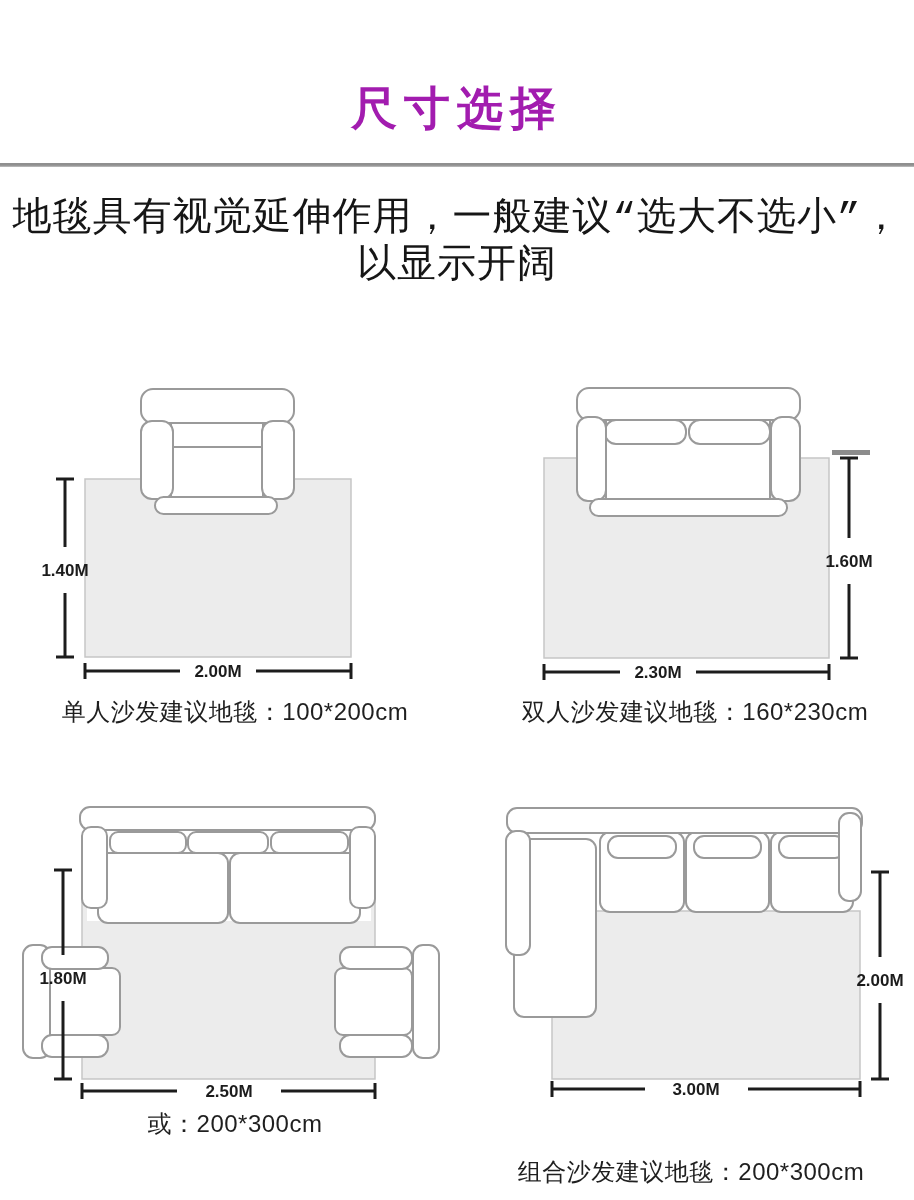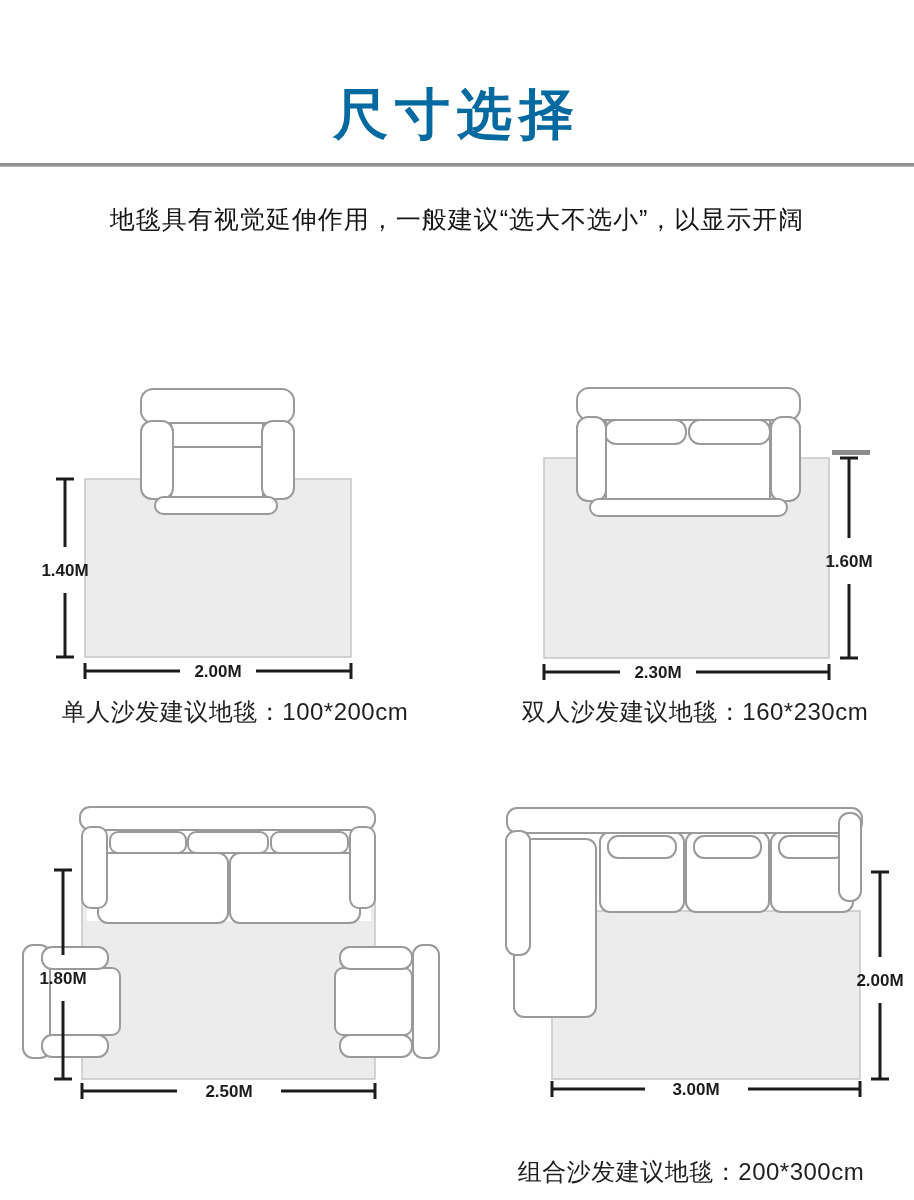--- a/index.html
+++ b/index.html
@@ -2,29 +2,29 @@
 <html><head>
 <meta charset="utf-8">
 <style>
   html,body{margin:0;padding:0;}
   body{
     width:914px;height:1200px;position:relative;background:#ffffff;
     font-family:"Liberation Sans","DejaVu Sans",sans-serif;color:#1a1a1a;overflow:hidden;
   }
   .page-title{
     position:absolute;top:78px;left:0;width:914px;text-align:center;
-    font-size:55px;font-weight:bold;letter-spacing:7px;color:#0369a1;
+    font-size:46px;font-weight:bold;letter-spacing:7px;color:#a21caf;
   }
   .divider{
     position:absolute;top:163px;left:0;width:914px;height:4px;
     background:linear-gradient(to bottom,#8f8f8f 55%,#c2c2c2);
   }
   .intro{
     position:absolute;top:196px;left:0;width:914px;text-align:center;
-    font-size:25px;line-height:47px;font-weight:500;color:#161616;letter-spacing:1px;
+    font-size:39px;line-height:47px;font-weight:500;color:#161616;letter-spacing:1px;font-family:Liberation Mono, monospace;
   }
   .diagram{position:absolute;}
   .caption{
     position:absolute;text-align:center;font-size:24px;line-height:35px;
     color:#1f1f1f;letter-spacing:0.5px;
   }
   
   .rug{fill:#ececec;stroke:#c6c6c6;stroke-width:1.5;}
   .sofa{fill:#ffffff;stroke:#9a9a9a;stroke-width:2;}
   .sofa-body{fill:#ffffff;stroke:none;}
@@ -132,20 +132,21 @@
   </g>
   <g>
     <line class="dim" x1="67" y1="288" x2="67" y2="304"></line>
     <line class="dim" x1="67" y1="296" x2="162" y2="296"></line>
     <line class="dim" x1="266" y1="296" x2="360" y2="296"></line>
     <line class="dim" x1="360" y1="288" x2="360" y2="304"></line>
     <text class="dim-label" x="214" y="296" text-anchor="middle" dominant-baseline="central">2.50M</text>
   </g>
 </svg>
 <div class="caption" style="left:15px;top:1106px;width:440px;">
+  <div>或：200*300cm</div>
 </div>
 
 <svg class="diagram" style="left:470px;top:795px;" width="442" height="310" viewBox="0 0 442 310">
   <rect class="rug" x="82" y="116" width="308" height="168"></rect>
   <g>
     <rect class="sofa-body" x="128" y="28" width="262" height="87"></rect>
     <rect class="sofa" x="44" y="44" width="82" height="178" rx="10"></rect>
     <rect class="sofa" x="130" y="37" width="84" height="80" rx="10"></rect>
     <rect class="sofa" x="216" y="37" width="83" height="80" rx="10"></rect>
     <rect class="sofa" x="301" y="37" width="82" height="80" rx="10"></rect>

